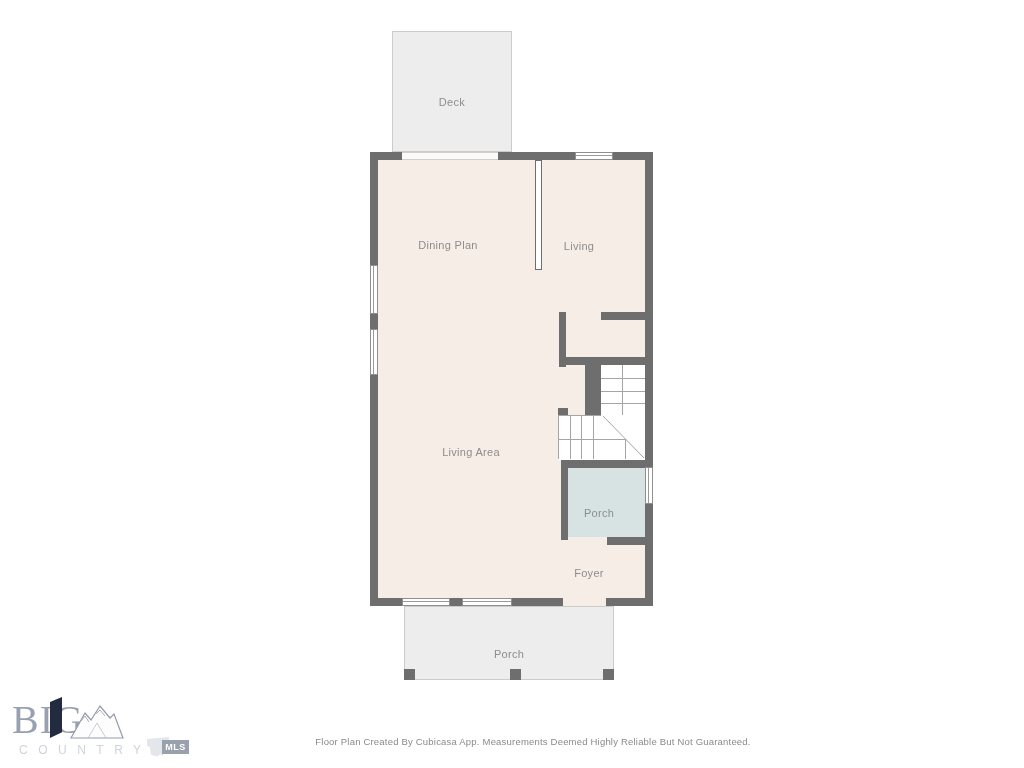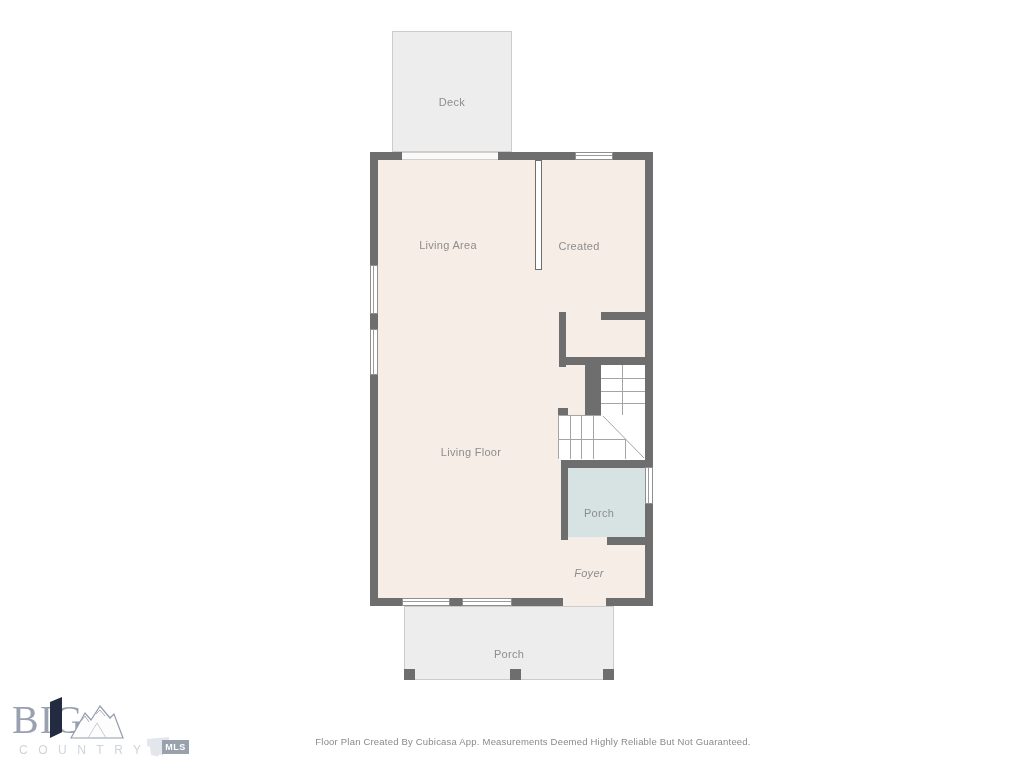--- a/index.html
+++ b/index.html
@@ -107,25 +107,25 @@
       <line x1="12.5" y1="51" x2="12.5" y2="94"></line>
       <line x1="23.5" y1="51" x2="23.5" y2="94"></line>
       <line x1="35.5" y1="51" x2="35.5" y2="94"></line>
       <line x1="0" y1="74.5" x2="68" y2="74.5"></line>
       <line x1="67.5" y1="75" x2="67.5" y2="94"></line>
       <line x1="45" y1="51" x2="86" y2="93"></line>
     </g>
   </svg>
 
   <div class="room-label" style="left:452px;top:90px;">Deck</div>
-  <div class="room-label" style="left:448px;top:233px;">Living Area</div>
-  <div class="room-label" style="left:579px;top:234px;">Created</div>
-  <div class="room-label" style="left:471px;top:440px;">Living Floor</div>
+  <div class="room-label" style="left:448px;top:233px;">Dining Plan</div>
+  <div class="room-label" style="left:579px;top:234px;">Living</div>
+  <div class="room-label" style="left:471px;top:440px;">Living Area</div>
   <div class="room-label" style="left:599px;top:501px;">Porch</div>
-  <div class="room-label" style="left:589px;top:561px;font-style:italic;">Foyer</div>
+  <div class="room-label" style="left:589px;top:561px;">Foyer</div>
   <div class="room-label" style="left:509px;top:642px;text-align:right;">Porch</div>
 </div>
 
 <div id="logo">
   <span class="logo-word" style="left:0;top:8px;text-align:center;">BIG</span>
   <div id="logo-banner"></div>
   <svg style="position:absolute;left:58px;top:13px;" width="54" height="34" viewBox="0 0 54 34">
     <polygon points="1,33 15,8 21,15 30,1 40,13 44,9 53,33" fill="#fdfdfd" stroke="#939cab" stroke-width="1.2"></polygon>
     <polyline points="11,16 15,11 19,17" fill="none" stroke="#939cab" stroke-width="0.8"></polyline>
     <polyline points="26,9 30,5 35,11" fill="none" stroke="#939cab" stroke-width="0.8"></polyline>

